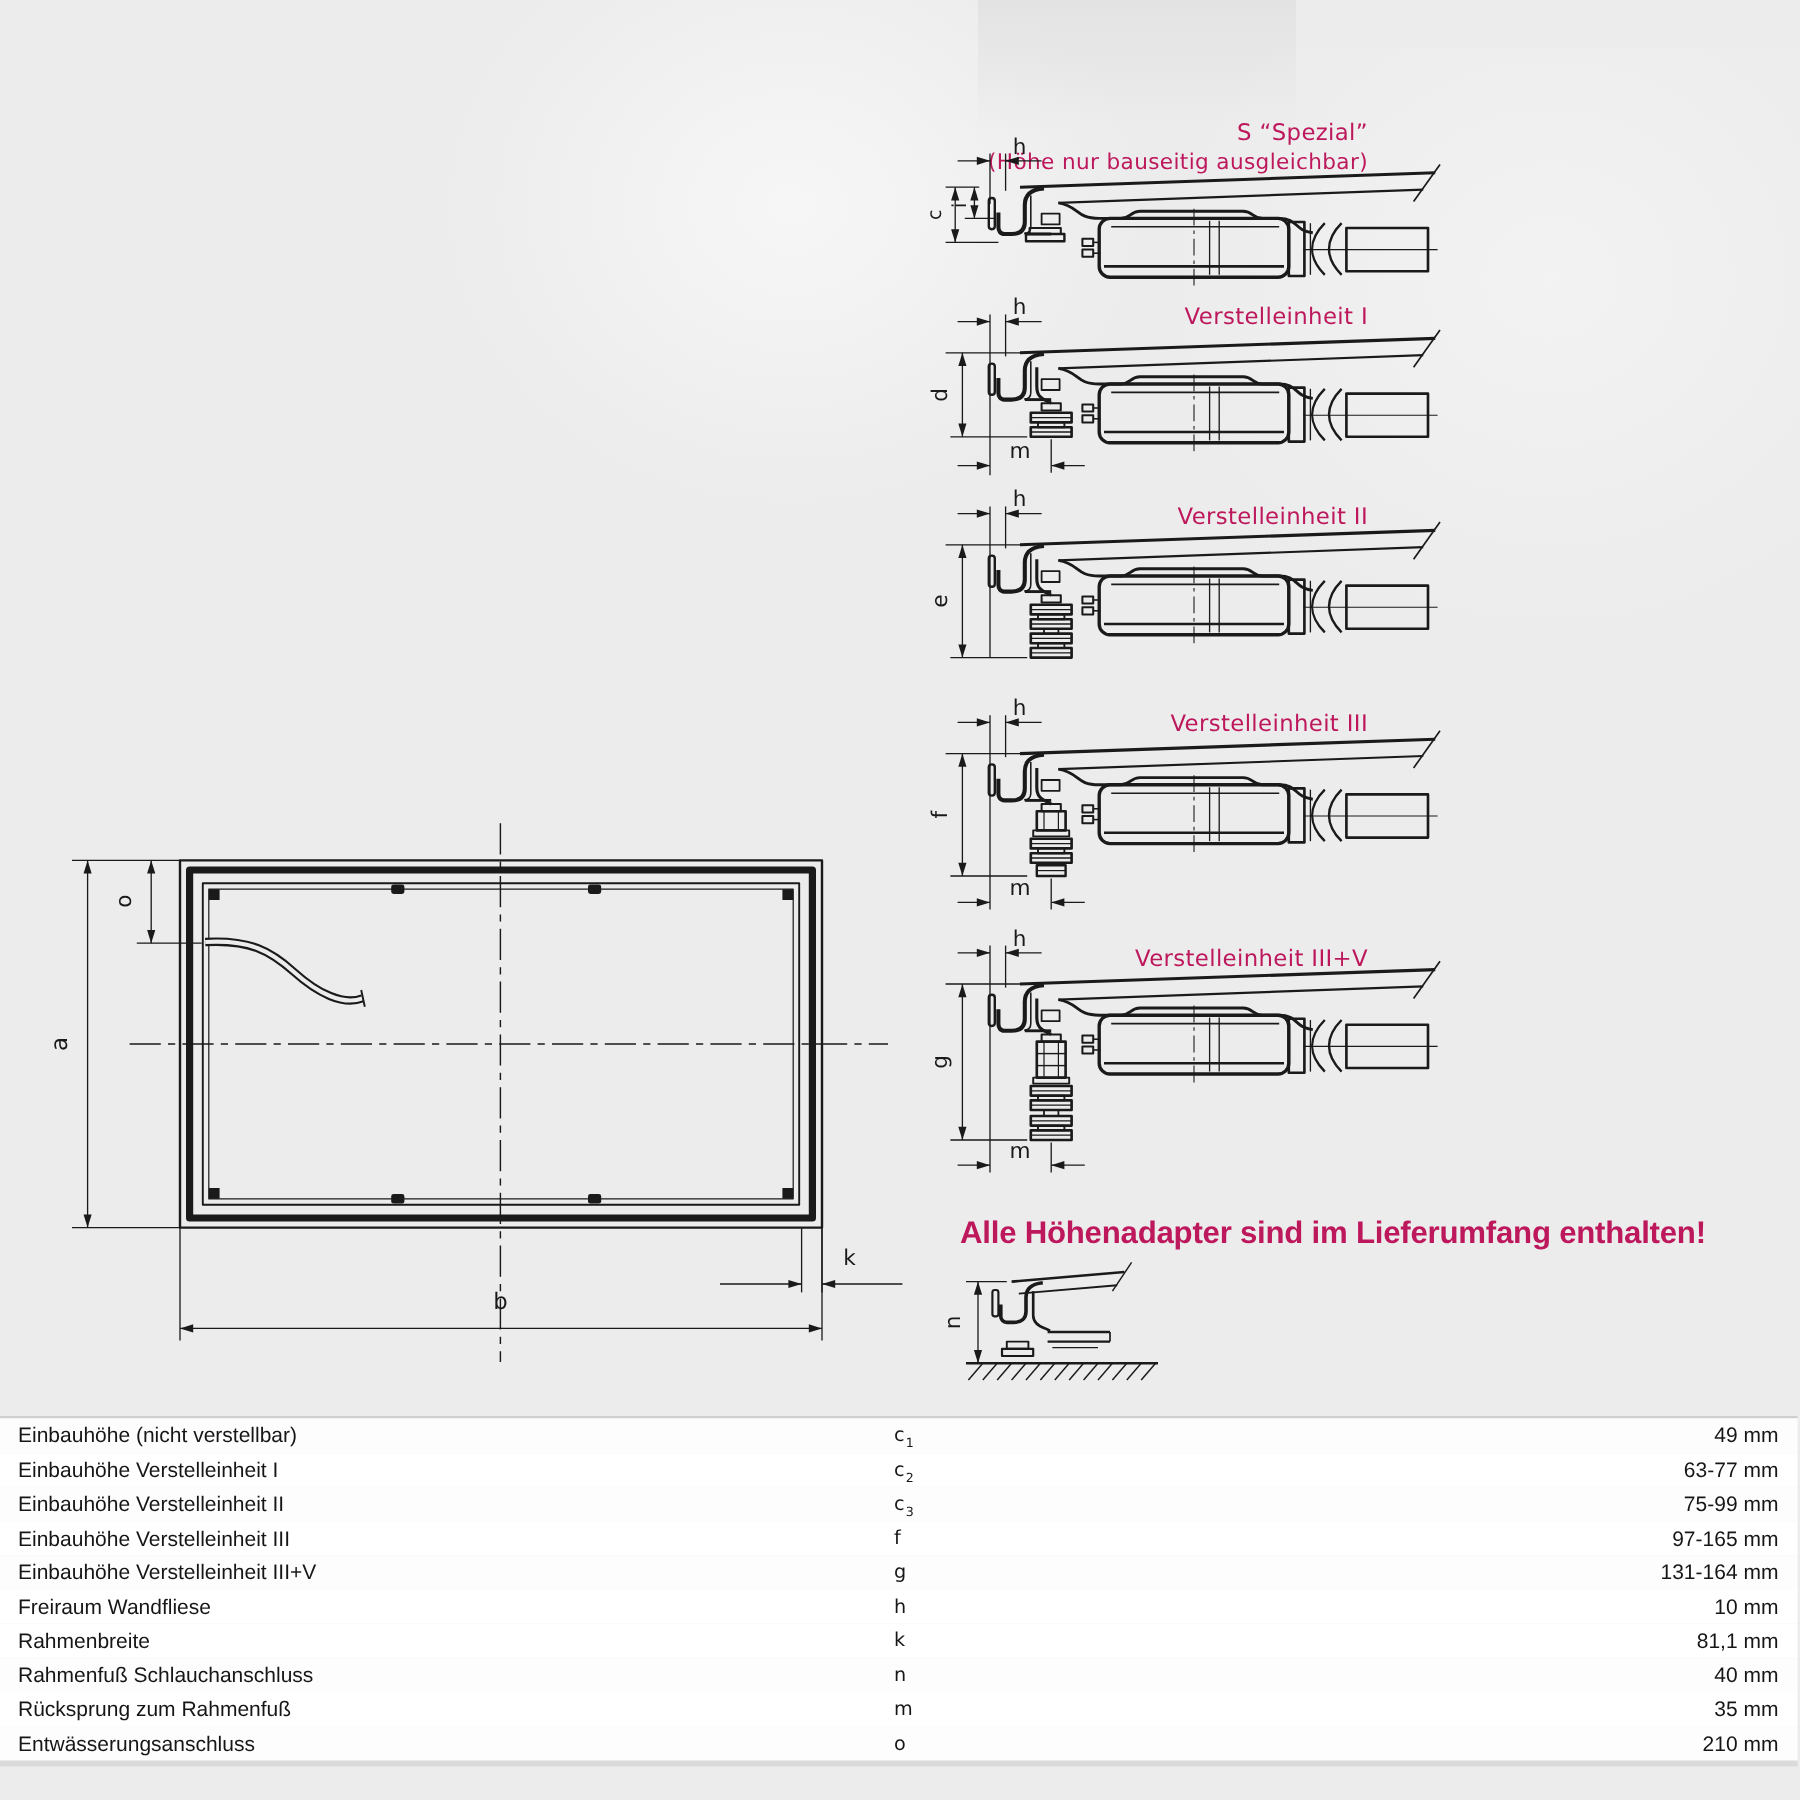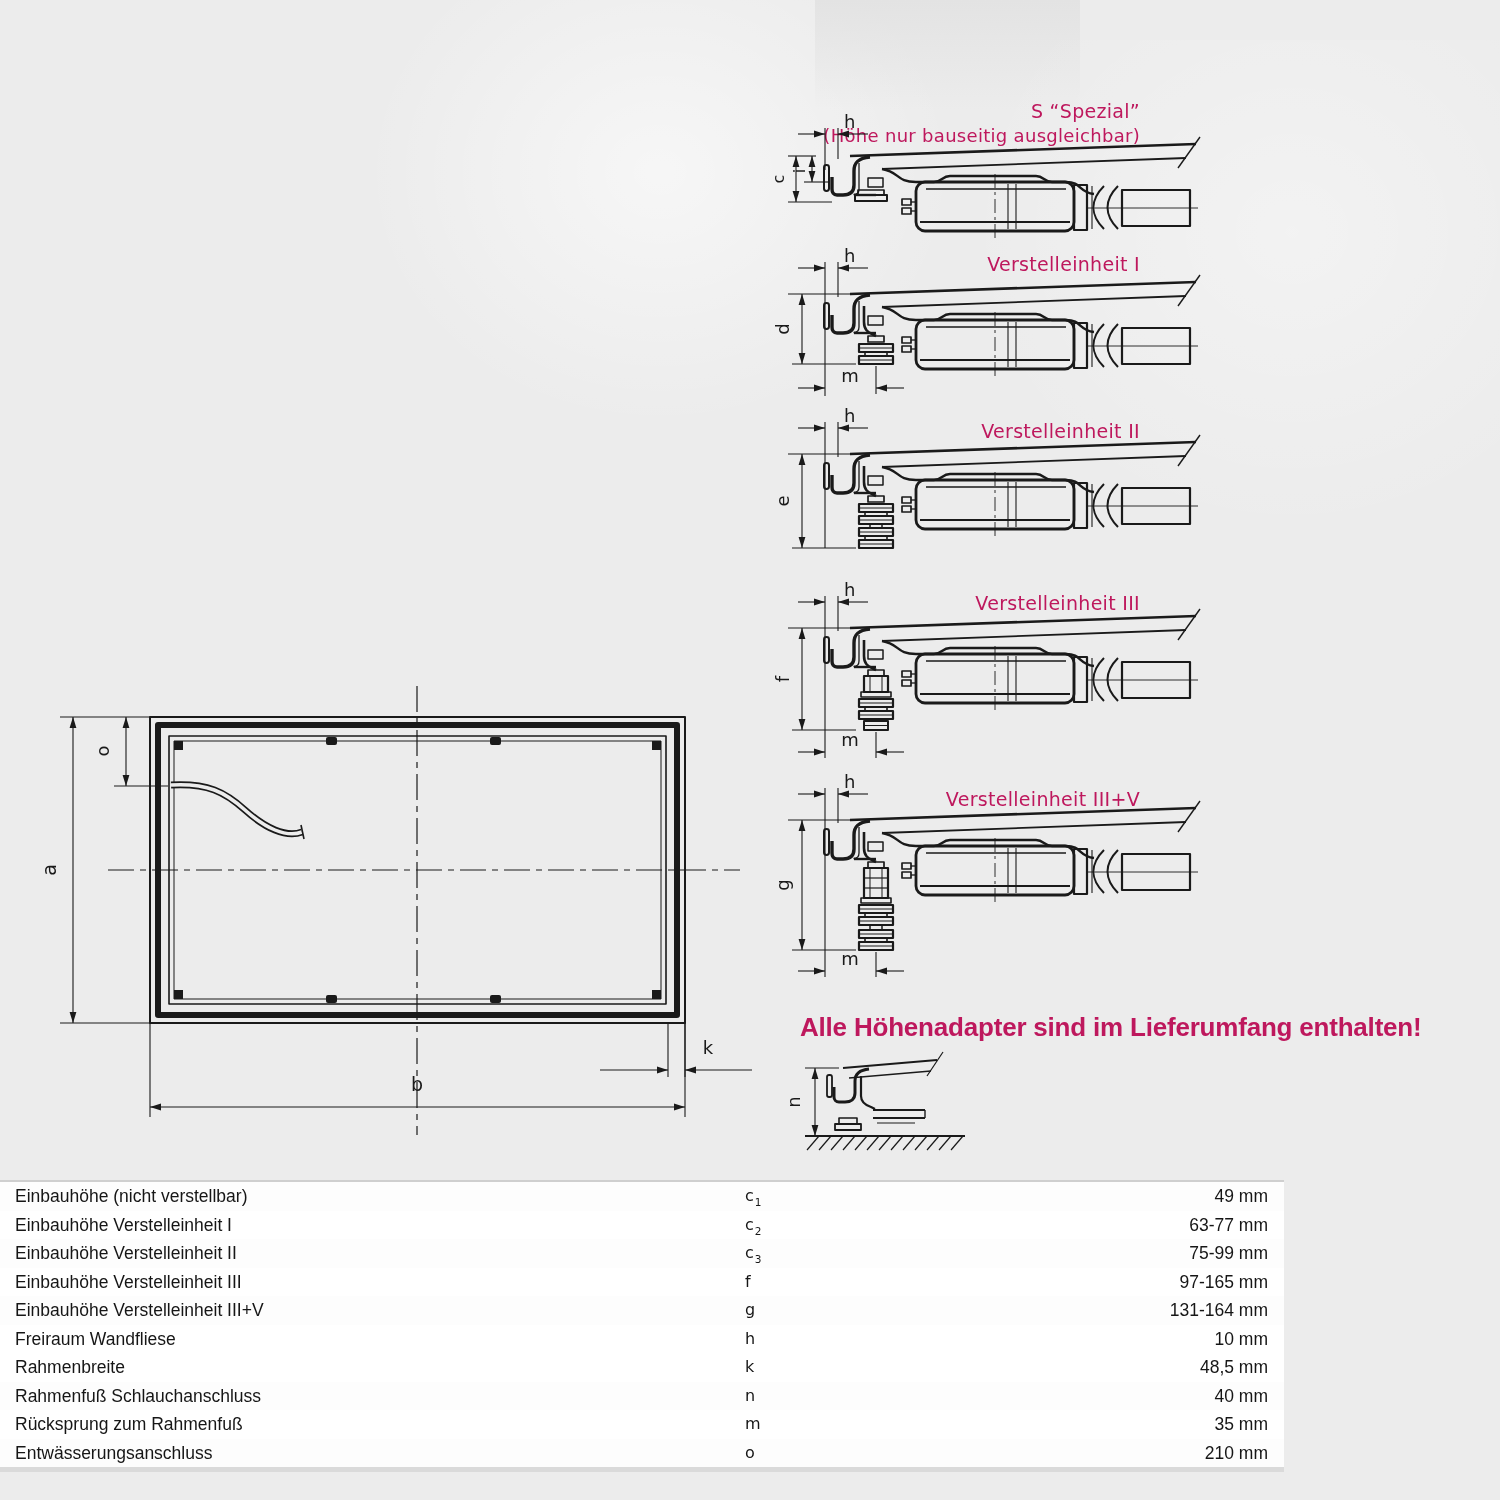--- a/index.html
+++ b/index.html
@@ -32,21 +32,21 @@
   }
   .subl{font-size:18px;}
 
   .note{
     position:absolute;left:800px;top:1012px;
     font-size:26px;font-weight:bold;letter-spacing:-0.2px;
     color:#be185d;white-space:nowrap;
   }
 
   .dtable{
-    position:absolute;left:0;top:1180px;width:1284px;
+    position:absolute;left:0;top:1180px;width:1498px;
     border-top:2px solid #cfcfcf;
     font-size:17.5px;color:#161616;
   }
   .trow{position:relative;height:28.5px;line-height:28.5px;}
   .trow.g{background:#ffffff;}
   .trow.w{background:#fdfdfd;}
   .tlabel{position:absolute;left:15px;top:0;white-space:nowrap;}
   .tsym{position:absolute;left:745px;top:0;font-family:"DejaVu Sans",sans-serif;font-size:16px;}
   .tsym .sub{font-size:10.5px;position:relative;top:5px;left:1px;}
   .tval{position:absolute;right:16px;top:0;white-space:nowrap;}
@@ -365,21 +365,21 @@
     <span class="tval">131-164 mm</span>
   </div>
   <div class="trow g">
     <span class="tlabel">Freiraum Wandfliese</span>
     <span class="tsym"><span>h</span><span class="sub"></span></span>
     <span class="tval">10 mm</span>
   </div>
   <div class="trow g">
     <span class="tlabel">Rahmenbreite</span>
     <span class="tsym"><span>k</span><span class="sub"></span></span>
-    <span class="tval">48,5 mm</span>
+    <span class="tval">81,1 mm</span>
   </div>
   <div class="trow w">
     <span class="tlabel">Rahmenfuß Schlauchanschluss</span>
     <span class="tsym"><span>n</span><span class="sub"></span></span>
     <span class="tval">40 mm</span>
   </div>
   <div class="trow g">
     <span class="tlabel">Rücksprung zum Rahmenfuß</span>
     <span class="tsym"><span>m</span><span class="sub"></span></span>
     <span class="tval">35 mm</span>

